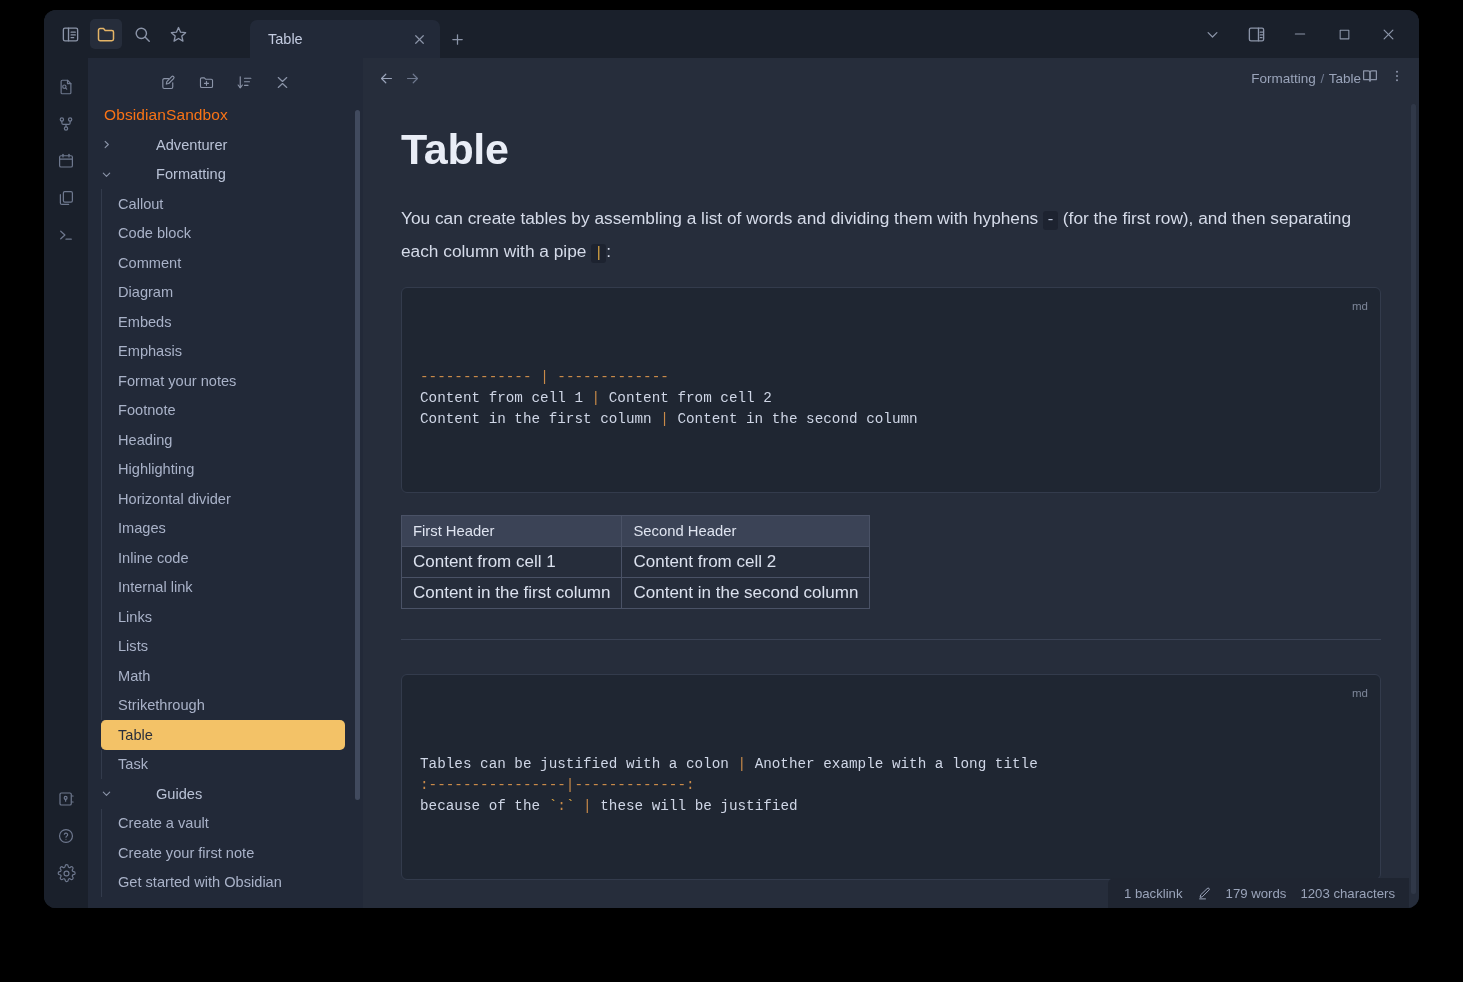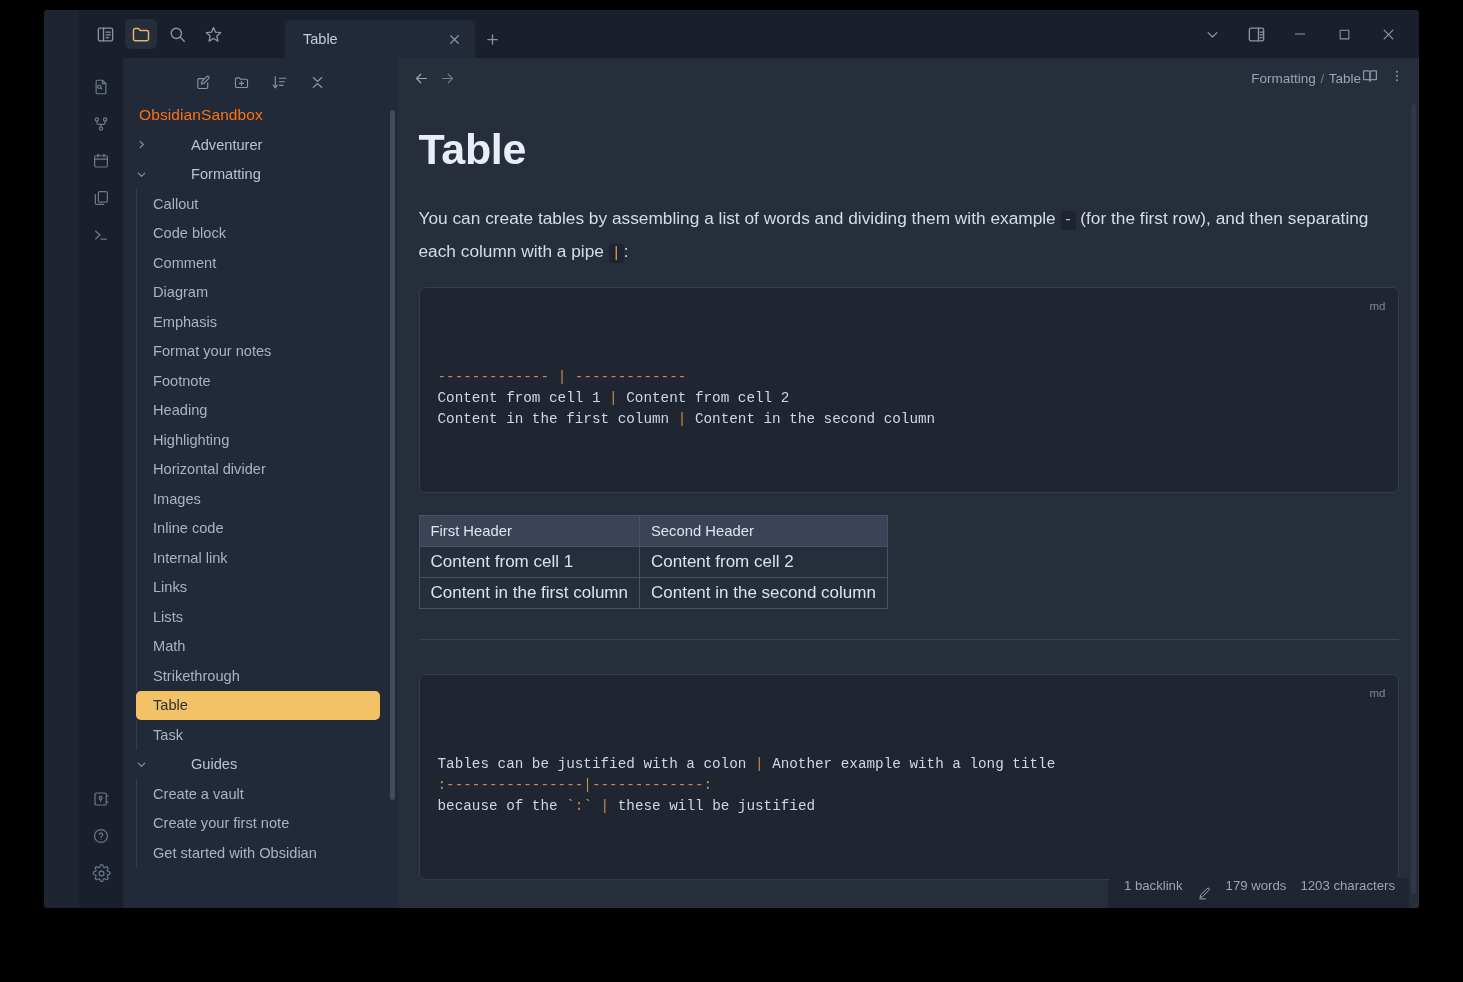--- a/index.html
+++ b/index.html
@@ -10,25 +10,24 @@
     background: #000000;
     font-family: "Liberation Sans", sans-serif;
     overflow: hidden;
   }
 
   #app-window {
     position: absolute;
     left: 44px; top: 10px;
     width: 1375px; height: 898px;
     background: #1e2430;
-    border-radius: 3px;
+    border-radius: 12px;
     overflow: hidden;
     display: flex;
     flex-direction: column;
-    padding-left: 35px;
   }
 
   
   .titlebar {
     height: 48px;
     background: #1a202b;
     display: flex;
     align-items: stretch;
     flex: 0 0 48px;
     position: relative;
@@ -316,20 +315,21 @@
 
   
   .statusbar {
     position: absolute;
     right: 10px;
     bottom: 0px;
     height: 30px;
     background: #1f2531;
     border-radius: 6px 0 0 0;
     display: flex;
+    align-items: center;
     gap: 14px;
     padding: 0 14px 0 16px;
     font-size: 13.2px;
     color: #9aa4ba;
   }
   .statusbar .sb-ic { color:#9aa4ba; display:flex; align-items:center; }
 
   .pane-scrollbar {
     position: absolute;
     right: 3px; top: 46px;
@@ -549,20 +549,23 @@
             <span>Callout</span>
           </div>
           <div class="tree-row child">
             <span>Code block</span>
           </div>
           <div class="tree-row child">
             <span>Comment</span>
           </div>
           <div class="tree-row child">
             <span>Diagram</span>
+          </div>
+          <div class="tree-row child">
+            <span>Embeds</span>
           </div>
           <div class="tree-row child">
             <span>Emphasis</span>
           </div>
           <div class="tree-row child">
             <span>Format your notes</span>
           </div>
           <div class="tree-row child">
             <span>Footnote</span>
           </div>
@@ -658,21 +661,21 @@
             </svg>
           </span>
         </div>
       </div>
 
       <div class="doc-scroll">
         <div class="doc">
 
           <h1 class="doc-title">Table</h1>
 
-          <p class="para"><span>You can create tables by assembling a list of words and dividing them with example </span><code class="inline plain">-</code><span> (for the first row), and then separating each column with a pipe </span><code class="inline">|</code><span>:</span></p>
+          <p class="para"><span>You can create tables by assembling a list of words and dividing them with hyphens </span><code class="inline plain">-</code><span> (for the first row), and then separating each column with a pipe </span><code class="inline">|</code><span>:</span></p>
 
           <div class="codeblock">
             <span class="lang">md</span>
             <div id="cb1"><div><span class="dash">-------------</span> <span class="pipe">|</span> <span class="dash">-------------</span></div><div>Content from cell 1 <span class="pipe">|</span> Content from cell 2</div><div>Content in the first column <span class="pipe">|</span> Content in the second column</div></div>
           </div>
 
           <table class="md" id="table1">
               <thead>
                 <tr>
                   <th style="width: 210px;">First Header</th>

